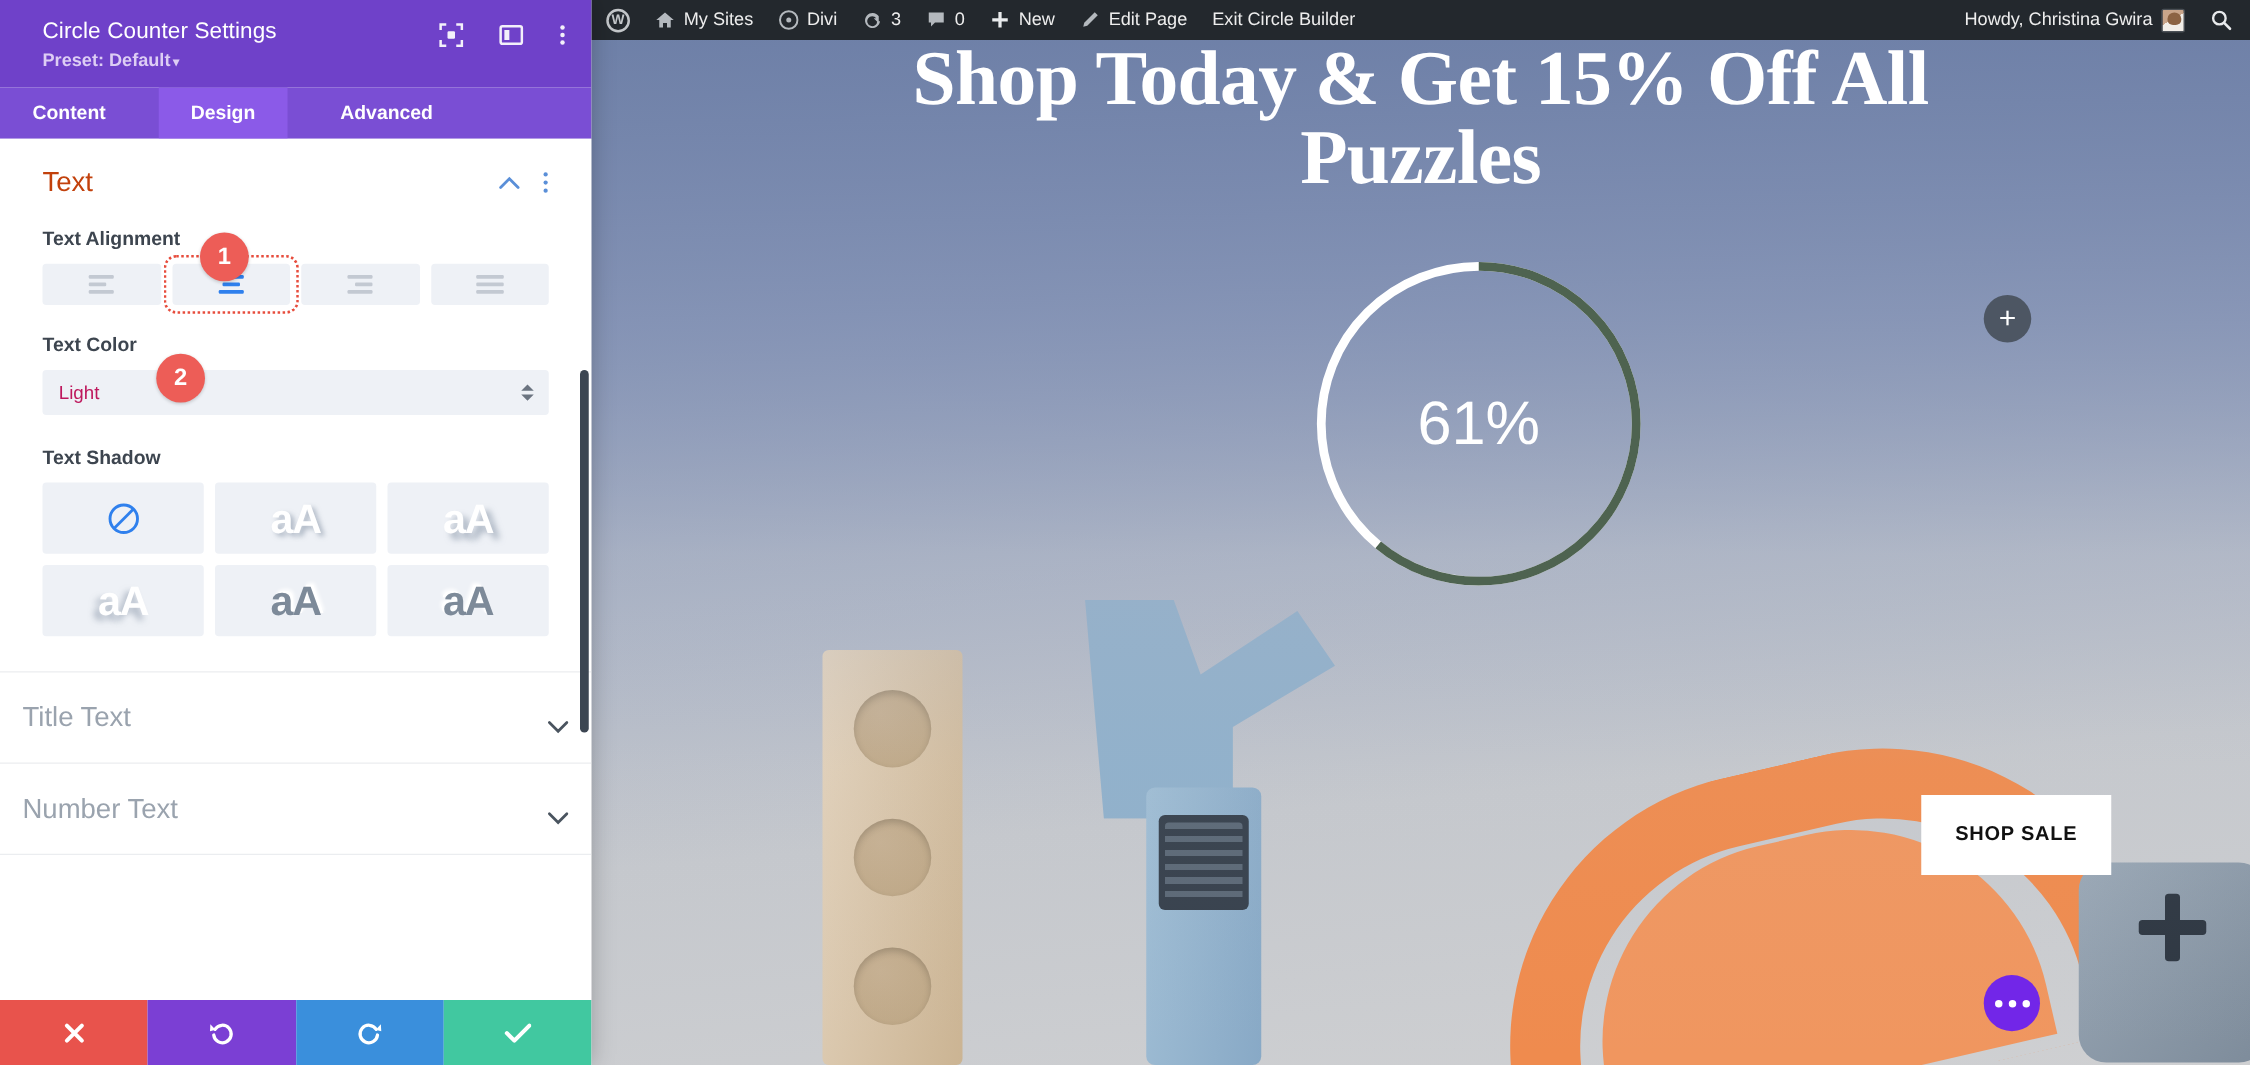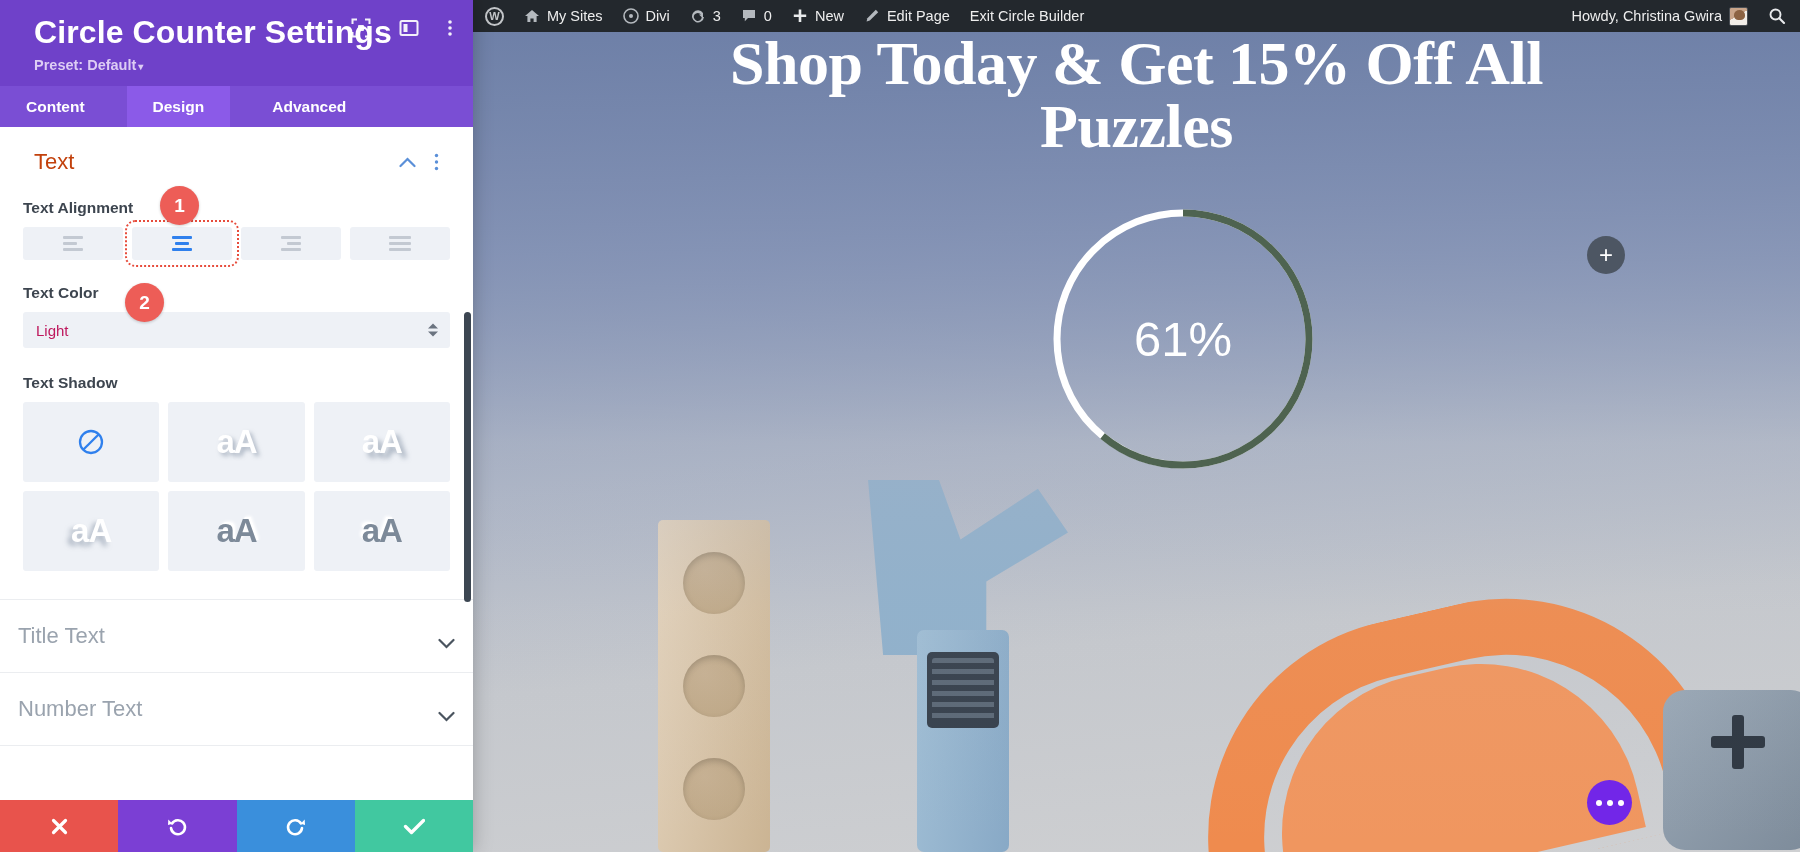--- a/index.html
+++ b/index.html
@@ -18,21 +18,21 @@
     display: flex; flex-direction: column;
     z-index: 30;
     box-shadow: 0 0 18px rgba(0,0,0,.25);
   }
   .panel-head {
     background: #6f41c9;
     padding: 14px 22px 12px 34px;
     position: relative;
   }
   .panel-title {
-    color: #fff; font-size: 32px; font-weight: bold;
+    color: #fff; font-size: 18px; font-weight: normal;
     letter-spacing: .1px; line-height: 1.15;
   }
   .panel-preset {
     color: #ddcdf4; font-size: 14.5px; font-weight: bold;
     margin-top: 6px; line-height: 1.2;
   }
   .panel-preset .caret { font-size: 10px; margin-left: 2px; }
   .head-icons {
     position: absolute; right: 20px; top: 18px;
     display: flex; align-items: center; gap: 28px;
@@ -57,21 +57,21 @@
 
   .section-head {
     display: flex; align-items: center;
     padding: 22px 34px 10px 34px;
   }
   .section-title {
     color: #c2410c; font-size: 22px; font-weight: normal; flex: 1;
   }
   .sec-icons { display: flex; align-items: center; gap: 18px; }
 
-  .field { padding: 0 23px; margin-top: 14px; position: relative; }
+  .field { padding: 0 34px; margin-top: 14px; position: relative; }
   .field-label {
     font-size: 15.5px; color: #3d454f; font-weight: bold;
     margin-bottom: 10px; display: block;
   }
 
   .align-row { display: flex; gap: 9px; }
   .align-btn {
     flex: 1; height: 33px; background: #eef1f6; border-radius: 3px;
     display: flex; align-items: center; justify-content: center;
     cursor: pointer;
@@ -100,21 +100,21 @@
     border-right: 5px solid transparent;
   }
   .spinner .up { border-bottom: 5px solid #6b7480; }
   .spinner .dn { border-top: 5px solid #6b7480; }
 
   .shadow-grid {
     display: grid; grid-template-columns: repeat(3, 1fr);
     gap: 9px; margin-top: 10px;
   }
   .shadow-cell {
-    height: 80px; background: #eef1f6; border-radius: 3px;
+    height: 57px; background: #eef1f6; border-radius: 3px;
     display: flex; align-items: center; justify-content: center;
     cursor: pointer; overflow: hidden;
   }
   .sh-text {
     font-family: "Liberation Sans", sans-serif;
     font-weight: bold; font-size: 33px; color: #fff;
     letter-spacing: -1px;
   }
   .sh-1 { text-shadow: 3px 3px 4px rgba(120,135,155,.55); }
   .sh-2 { text-shadow: 5px 5px 5px rgba(120,135,155,.6); }
@@ -354,20 +354,23 @@
           <circle id="arc" cx="134" cy="134" r="126" fill="none" stroke="#4e6350" stroke-width="7" stroke-linecap="butt" transform="rotate(-90 134 134)" stroke-dasharray="482.925622709823 791.6813487046279"></circle>
         </svg>
         <div class="circle-num">61%</div>
       </div>
     </div>
 
     <div class="addbtn add-a">
       <span>+</span>
     </div>
 
+    <div class="shopbtn">
+      <span>SHOP SALE</span>
+    </div>
 
     <div class="dotsbtn">
       <i></i>
       <i></i>
       <i></i>
     </div>
 
     <div class="adminbar">
       <div class="ab-item">
         <span class="wp-logo"></span>

